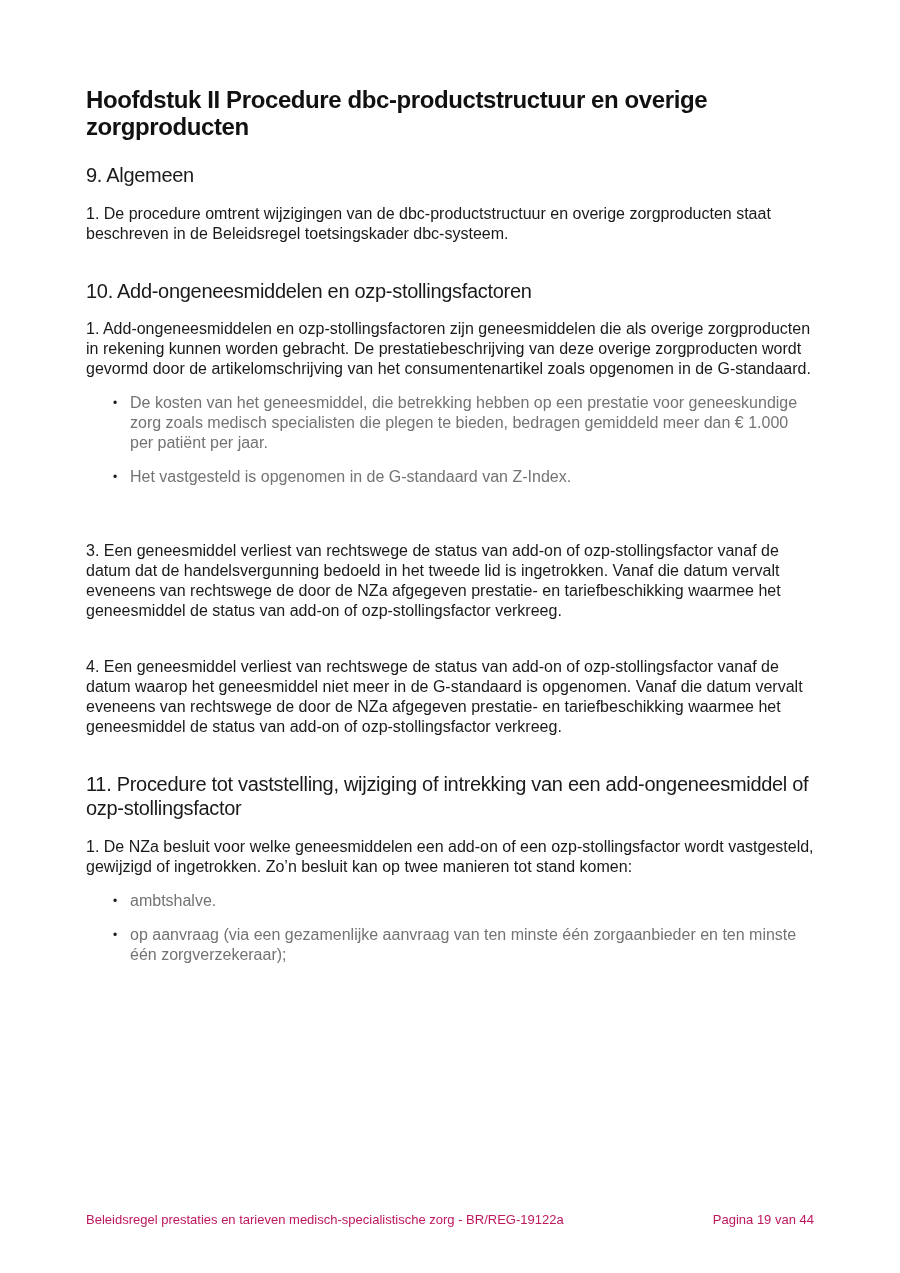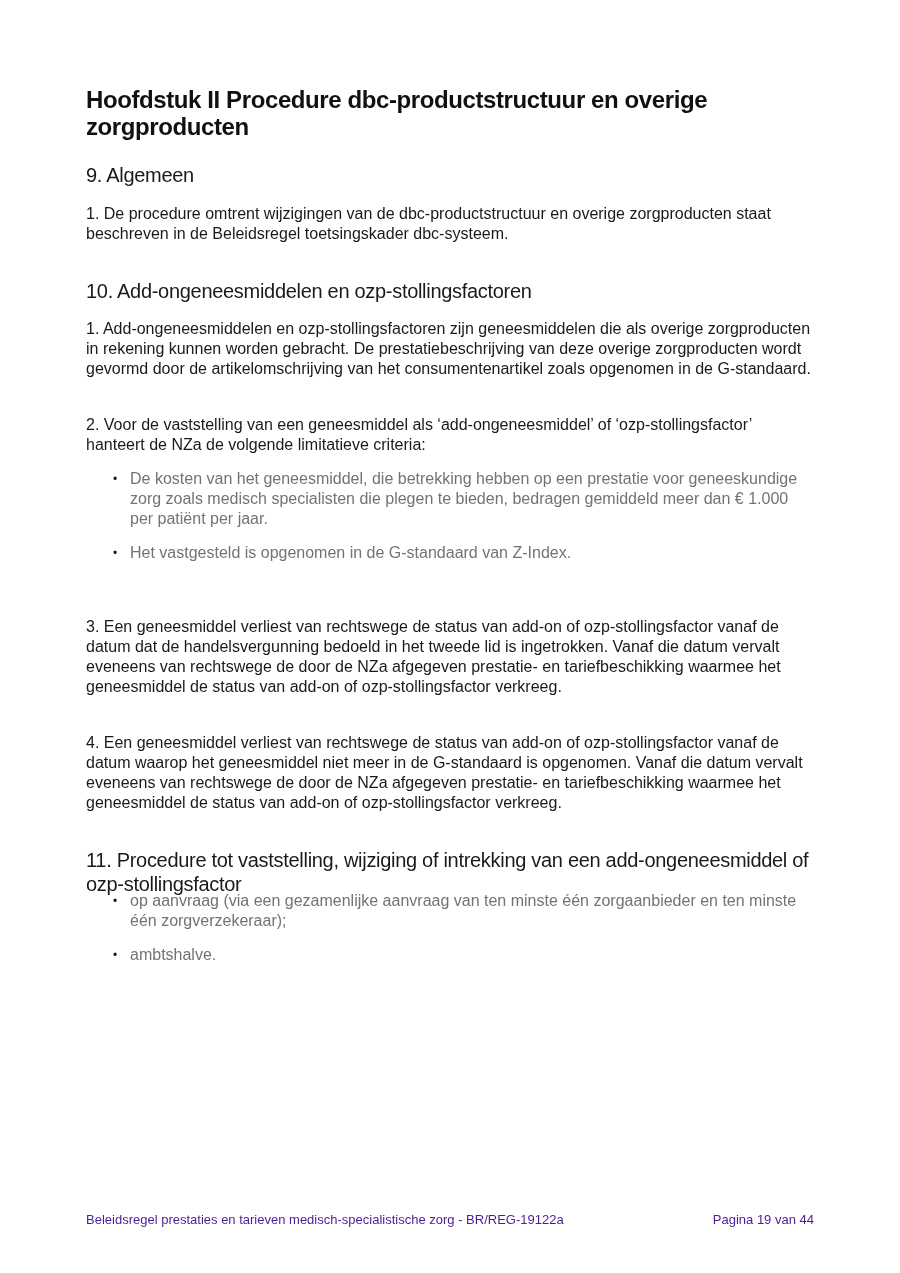--- a/index.html
+++ b/index.html
@@ -66,45 +66,45 @@
   .footer {
     position: absolute;
     left: 86px;
     right: 86px;
     top: 1212px;
     display: flex;
     justify-content: space-between;
     align-items: flex-start;
     font-size: 13px;
     line-height: 16px;
-    color: #4c1d95;
+    color: #be185d;
   }
 </style>
 </head>
 <body>
 
 <div class="page">
   <h1 class="doc-title">Hoofdstuk II Procedure dbc-productstructuur en overige zorgproducten</h1>
 
   <main>
       <h2 class="section-heading">9. Algemeen</h2>
       <p class="block-p">1. De procedure omtrent wijzigingen van de dbc-productstructuur en overige zorgproducten staat beschreven in de Beleidsregel toetsingskader dbc-systeem.</p>
       <h2 class="section-heading">10. Add-ongeneesmiddelen en ozp-stollingsfactoren</h2>
       <p class="block-p">1. Add-ongeneesmiddelen en ozp-stollingsfactoren zijn geneesmiddelen die als overige zorgproducten in rekening kunnen worden gebracht. De prestatiebeschrijving van deze overige zorgproducten wordt gevormd door de artikelomschrijving van het consumentenartikel zoals opgenomen in de G-standaard.</p>
-      <p class="block-p">2. Voor de vaststelling van een geneesmiddel als ‘add-ongeneesmiddel’ of ‘ozp-stollingsfactor’ hanteert de NZa de volgende limitatieve criteria:</p>
       <ul class="block-ul">
         <li>De kosten van het geneesmiddel, die betrekking hebben op een prestatie voor geneeskundige zorg zoals medisch specialisten die plegen te bieden, bedragen gemiddeld meer dan € 1.000 per patiënt per jaar.</li>
         <li>Het vastgesteld is opgenomen in de G-standaard van Z-Index.</li>
       </ul>
       <p class="block-p">3. Een geneesmiddel verliest van rechtswege de status van add-on of ozp-stollingsfactor vanaf de datum dat de handelsvergunning bedoeld in het tweede lid is ingetrokken. Vanaf die datum vervalt eveneens van rechtswege de door de NZa afgegeven prestatie- en tariefbeschikking waarmee het geneesmiddel de status van add-on of ozp-stollingsfactor verkreeg.</p>
       <p class="block-p">4. Een geneesmiddel verliest van rechtswege de status van add-on of ozp-stollingsfactor vanaf de datum waarop het geneesmiddel niet meer in de G-standaard is opgenomen. Vanaf die datum vervalt eveneens van rechtswege de door de NZa afgegeven prestatie- en tariefbeschikking waarmee het geneesmiddel de status van add-on of ozp-stollingsfactor verkreeg.</p>
       <h2 class="section-heading">11. Procedure tot vaststelling, wijziging of intrekking van een add-ongeneesmiddel of ozp-stollingsfactor</h2>
+      <p class="block-p">1. De NZa besluit voor welke geneesmiddelen een add-on of een ozp-stollingsfactor wordt vastgesteld, gewijzigd of ingetrokken. Zo’n besluit kan op twee manieren tot stand komen:</p>
       <ul class="block-ul">
+        <li>ambtshalve.</li>
         <li>op aanvraag (via een gezamenlijke aanvraag van ten minste één zorgaanbieder en ten minste één zorgverzekeraar);</li>
-        <li>ambtshalve.</li>
       </ul>
     </main>
 
   <div class="footer">
     <span>Beleidsregel prestaties en tarieven medisch-specialistische zorg - BR/REG-19122a</span>
     <span>Pagina 19 van 44</span>
   </div>
 </div>
 
 </body></html>

